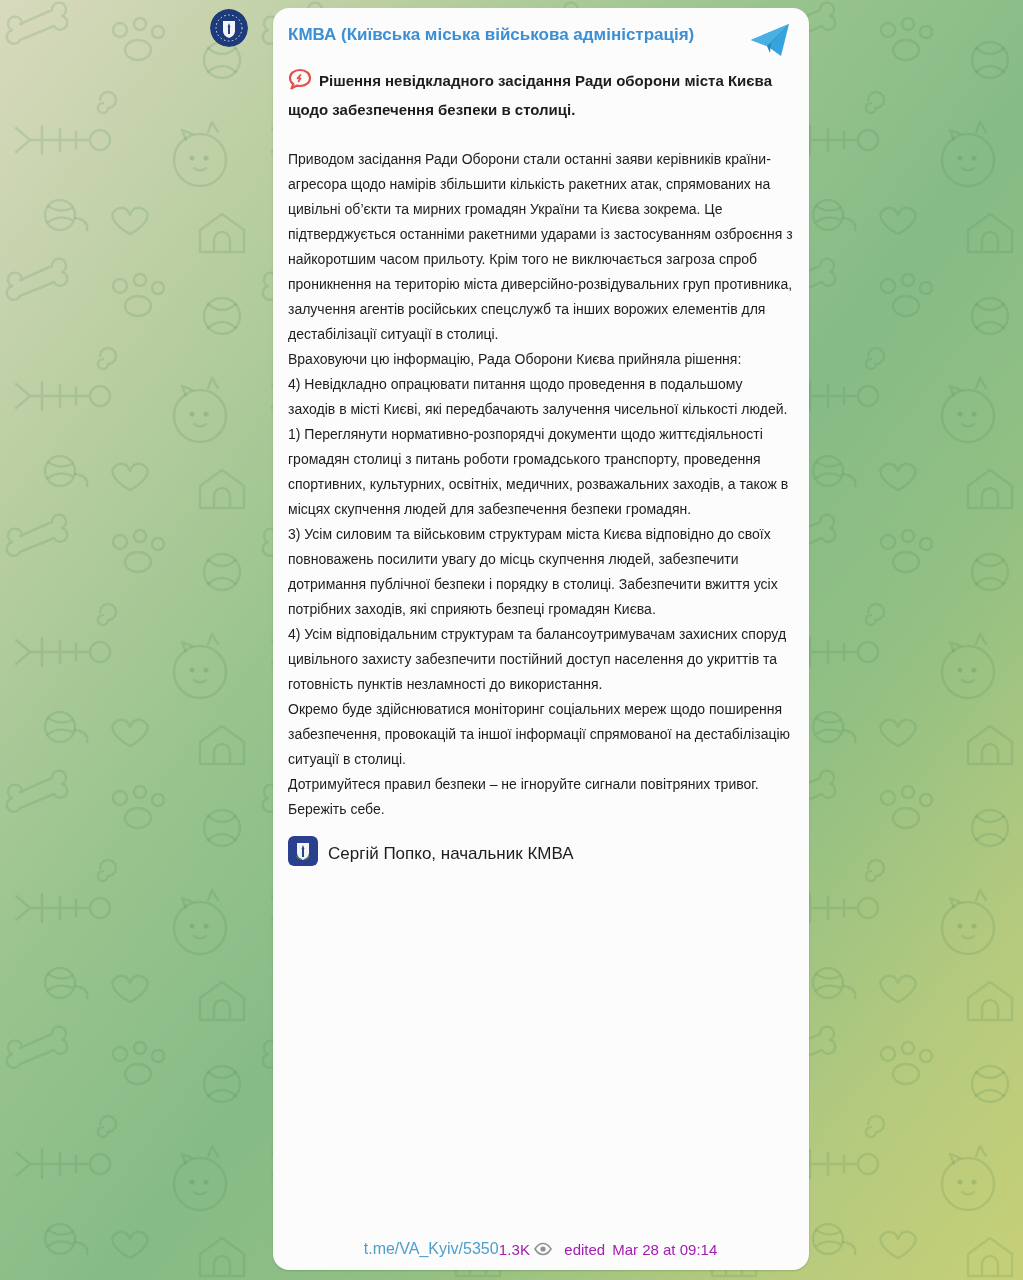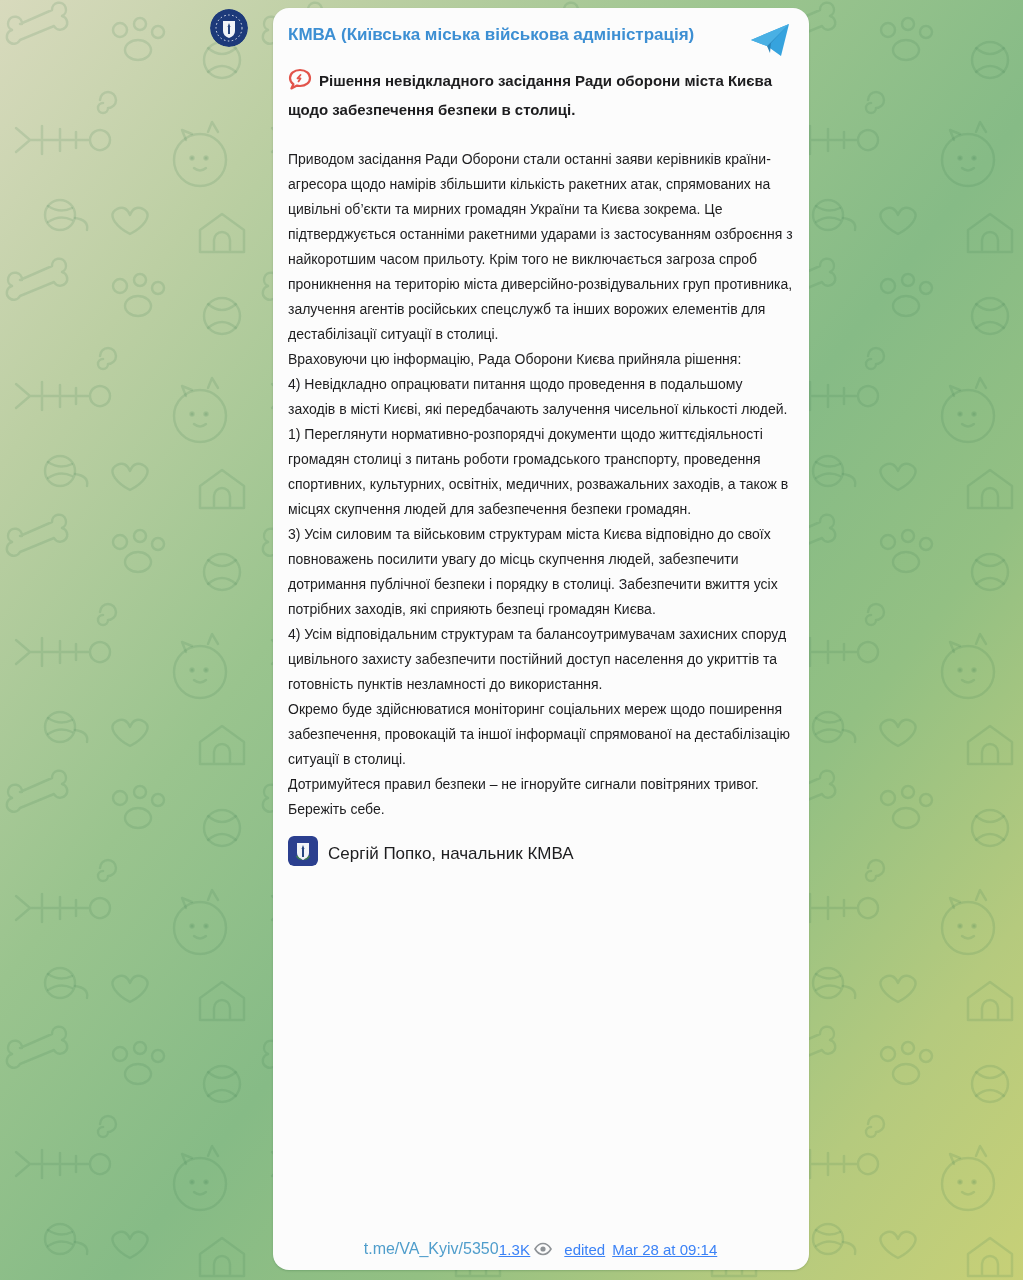--- a/index.html
+++ b/index.html
@@ -38,21 +38,21 @@
 
   .post-body { margin-top:25px; color:#1d1d1f; font-size:14px; line-height:25px; }
   .post-body p { margin:0; }
 
   .signature-row { margin-top:14px; display:flex; align-items:flex-end; gap:10px; }
   .signature-emblem { width:30px; height:30px; border-radius:6px; overflow:hidden; flex:0 0 auto; }
   .signature-text { color:#1d1d1f; font-size:17px; line-height:25px; }
 
   .meta-row { margin-top:auto; display:flex; align-items:center; justify-content:center; }
   .post-link { color:#4f9dcb; font-size:16px; cursor:pointer; }
-  .meta-right { display:flex; align-items:center; gap:3px; color:#3b82f6; font-size:15px;text-decoration:underline; }
+  .meta-right { display:flex; align-items:center; gap:3px; color:#a21caf; font-size:15px; }
   .views-count { letter-spacing:.2px; }
   .eye-icon { margin-right:4px; display:inline-flex; }
   .edited-label { margin-left:4px; }
   .timestamp { margin-left:4px; }
 </style>
 </head>
 <body>
 
 <svg class="doodle-layer" width="1023" height="1280" xmlns="http://www.w3.org/2000/svg">
   <defs>

